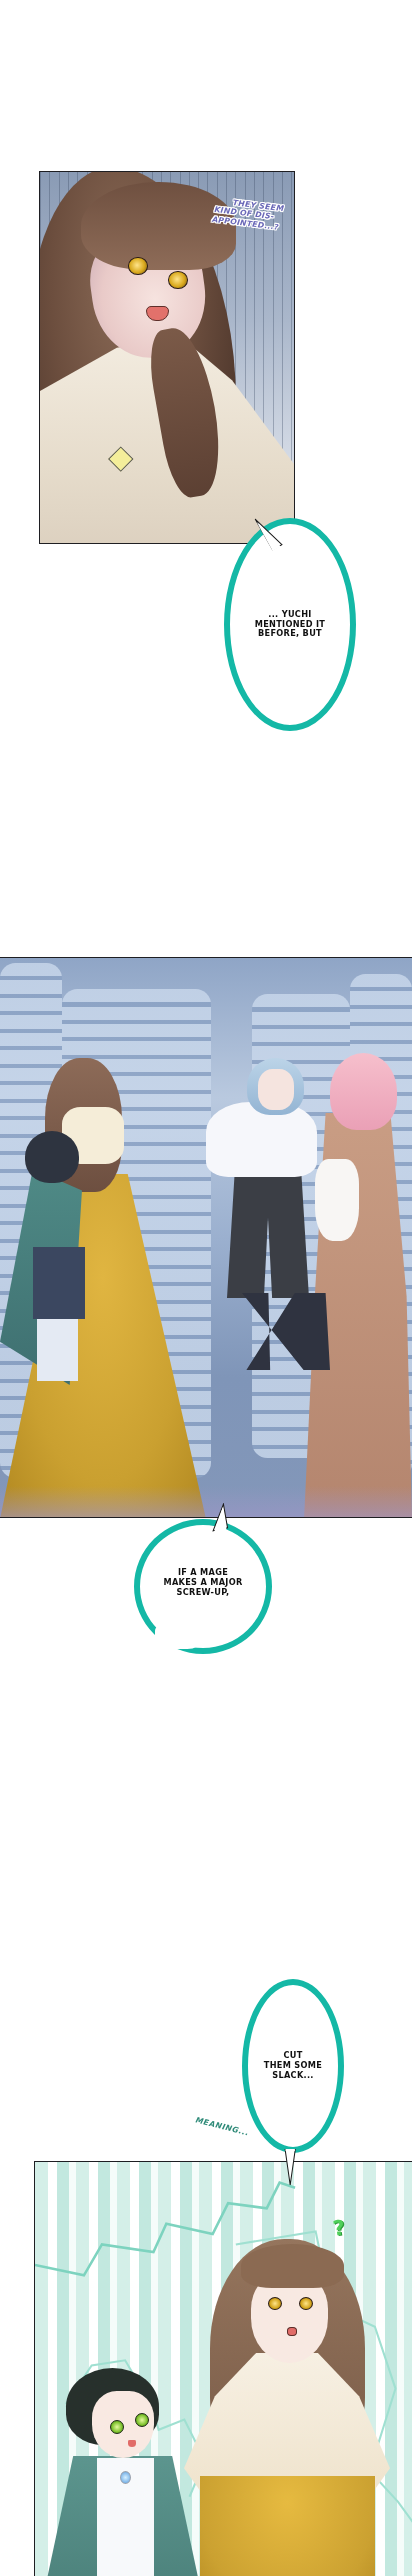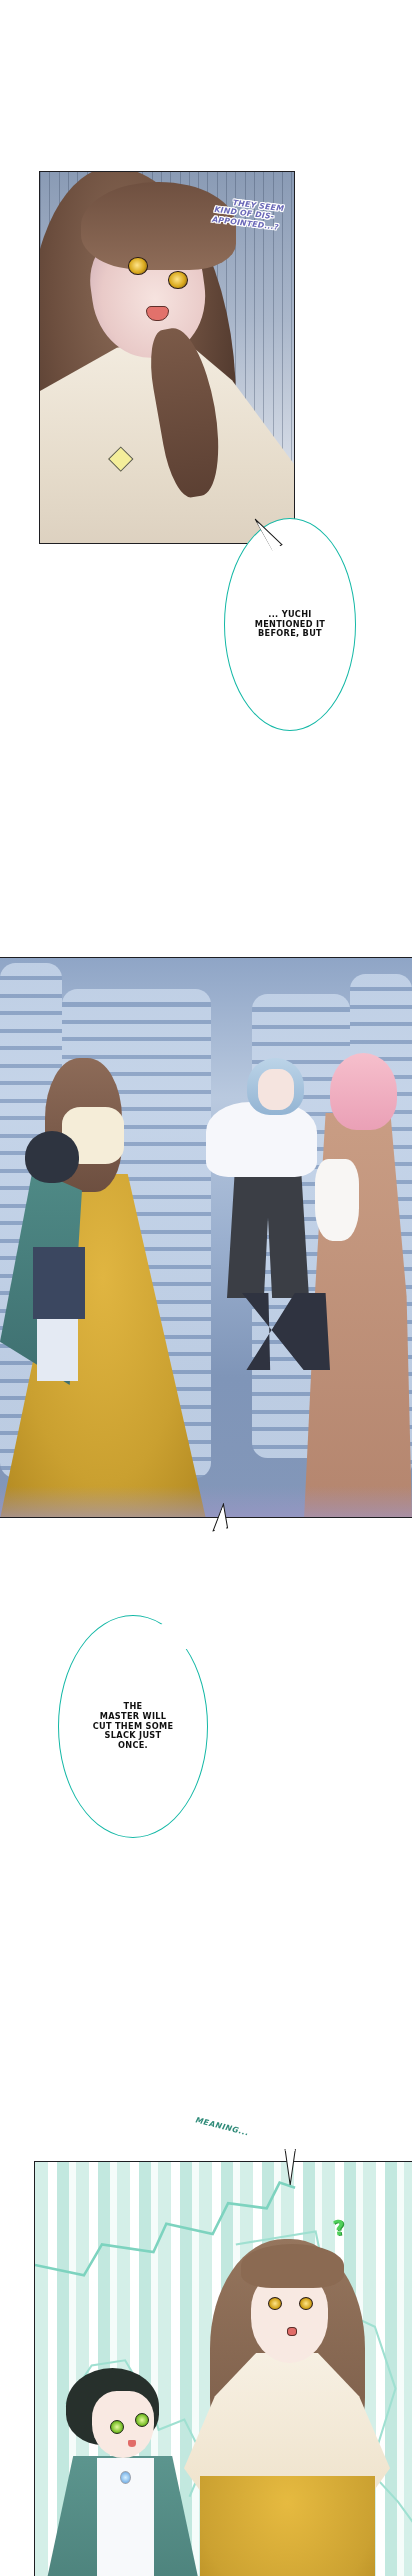--- a/index.html
+++ b/index.html
@@ -94,21 +94,21 @@
   #p3 .boy-eye.r { left: 100px; top: 251px; }
   #p3 .boy-mouth { position: absolute; left: 93px; top: 278px; width: 8.2px; height: 7.2px; background: #e16c68; border-radius: 20% 20% 50% 50%; }
   #p3 .boy-cape { position: absolute; left: 5.2px; top: 294px; width: 165px; height: 155px; background: linear-gradient(180deg, #5c958e, #4a7f79);
         clip-path: polygon(20% 0, 80% 0, 100% 100%, 0 100%); }
   #p3 .boy-shirt { position: absolute; left: 62px; top: 296px; width: 57px; height: 155px; background: #f7f9fb; }
   #p3 .boy-brooch { position: absolute; left: 85px; top: 309px; width: 9.3px; height: 11.3px; border-radius: 50%; background: radial-gradient(circle, #d6f0ff, #5a9ee0); border: 1px solid #9aa2ad; }
   #p3 .question { position: absolute; left: 298px; top: 54px; font-size: 20.6px; font-weight: bold; color: #4fd05a;
         text-shadow: 1px 1px 0 #2b9d3a; font-family: "DejaVu Sans", sans-serif; transform: rotate(-8deg); }
 
   
-  .bubble { position: absolute; background: #ffffff; border: 1px solid #14b8a6; border-radius: 50%;
+  .bubble { position: absolute; background: #ffffff; border: 6px solid #14b8a6; border-radius: 50%;
         display: flex; align-items: center; justify-content: center; box-sizing: border-box; z-index: 5; }
   .bubble-text { font-family: "DejaVu Sans", sans-serif; font-weight: bold; color: #111111;
         text-align: center; font-size: 8.2px; line-height: 9.8px; letter-spacing: 0.3px; text-transform: uppercase; white-space: pre-line; }
   .tail { position: absolute; z-index: 6; }
 
   .meaning { position: absolute; left: 195px; top: 2122px; font-family: "DejaVu Sans", sans-serif; font-style: italic;
         color: #2e8a78; font-size: 7.7px; font-weight: bold; transform: rotate(14deg); letter-spacing: 0.5px; z-index: 7; }
 </style>
 </head>
 <body>
@@ -164,29 +164,32 @@
     <div class="char mage-shirt"></div>
     <div class="char mage-hair"></div>
     <div class="char mage-face"></div>
     <div class="floor"></div>
   </div>
 
   <svg class="tail" style="left:209px;top:1503px;" width="20.6" height="31" viewBox="0 0 40 60">
     <polygon points="28,2 8,54 36,48" fill="#fff" stroke="#1a1a1a" stroke-width="2"></polygon>
     <polygon points="27,8 10,56 34,52" fill="#fff"></polygon>
   </svg>
-  <div class="bubble" style="left:58px;top:1615px;width:150px;height:223px;">
-    <div class="bubble-text">THE
-MASTER WILL
-CUT THEM SOME
-SLACK JUST
-ONCE.</div>
+  <div class="bubble" style="left:134px;top:1519px;width:138px;height:135px;">
+    <div class="bubble-text" style="margin-top:-7.2px;">IF A MAGE
+MAKES A MAJOR
+SCREW-UP,</div>
   </div>
   <div style="position:absolute;left:155px;top:1623px;width:46px;height:26px;background:#fff;z-index:7;border-radius:30%;"></div>
 
+  <div class="bubble" style="left:242px;top:1979px;width:102px;height:174px;">
+    <div class="bubble-text">CUT
+THEM SOME
+SLACK...</div>
+  </div>
   <svg class="tail" style="left:284px;top:2149px;" width="12.4" height="37" viewBox="0 0 24 72">
     <polygon points="2,0 12,70 22,0" fill="#fff" stroke="#1a1a1a" stroke-width="2"></polygon>
     <rect x="3" y="0" width="18" height="4" fill="#fff"></rect>
   </svg>
   <div class="meaning">MEANING...</div>
 
   <div id="p3" class="panel bordered">
     <svg class="zigzag" viewBox="0 0 734 868" preserveAspectRatio="none">
       <polyline points="0,200 95,220 130,160 230,175 255,120 345,140 375,80 450,90 475,40 505,50" fill="none" stroke="#7dd3bf" stroke-width="5"></polyline>
       <polyline points="60,470 110,395 175,385 225,470 240,520 290,500 330,580 300,650" fill="none" stroke="#9fe0d1" stroke-width="4"></polyline>

